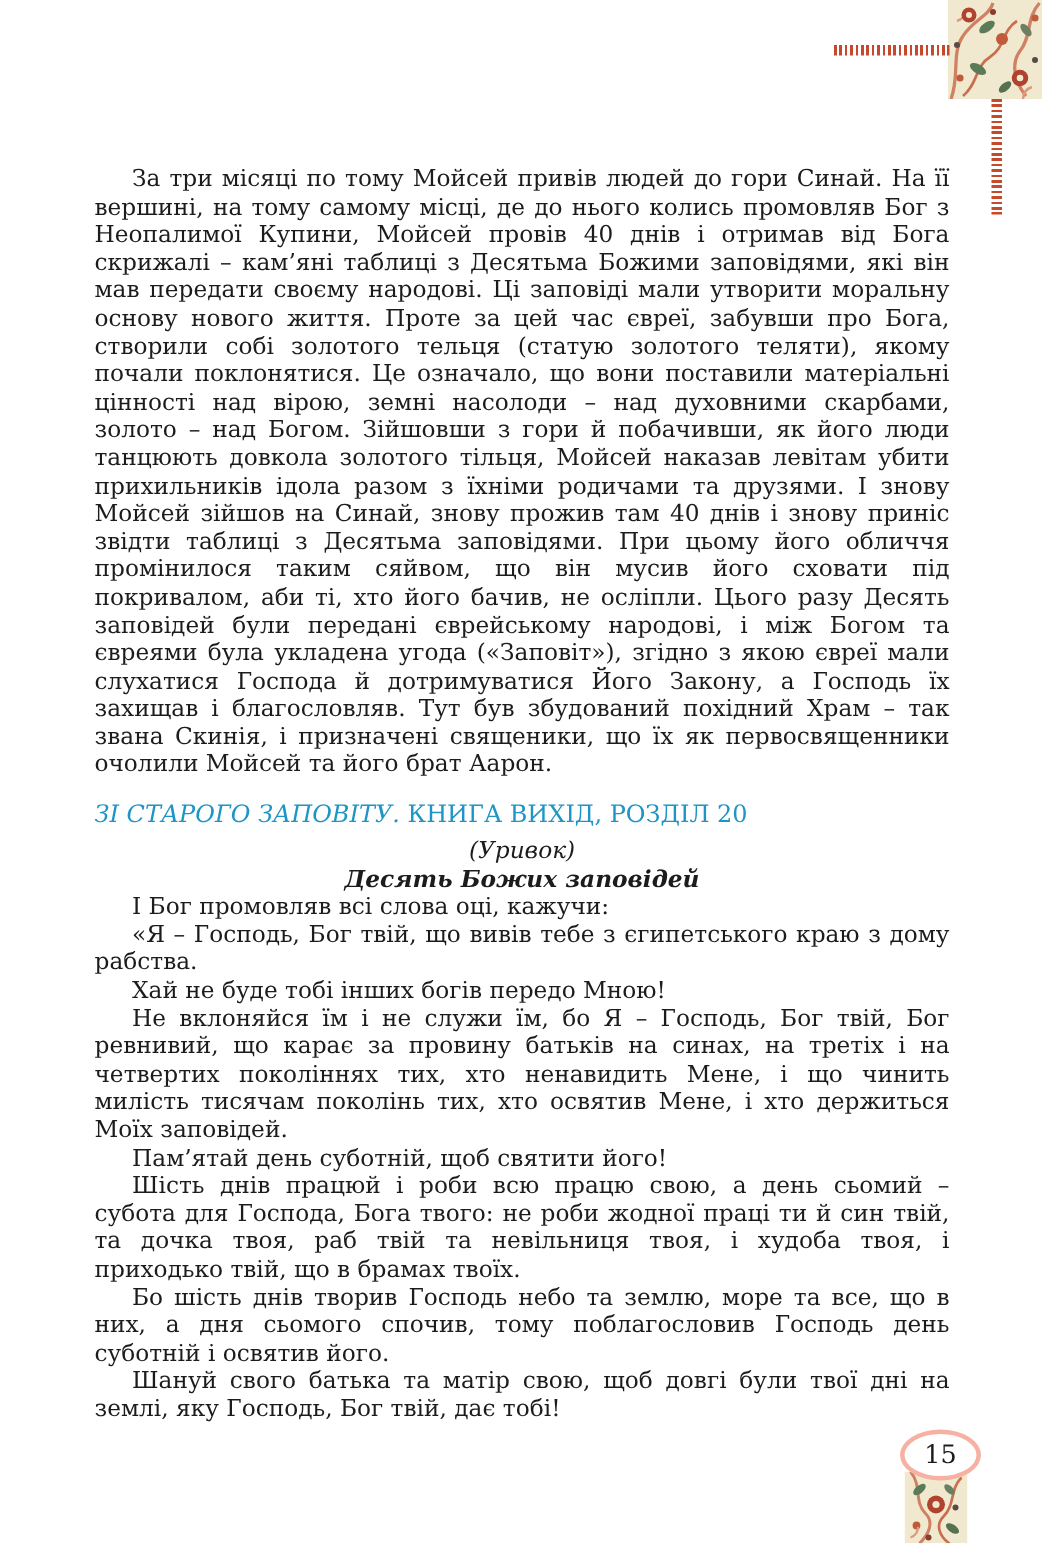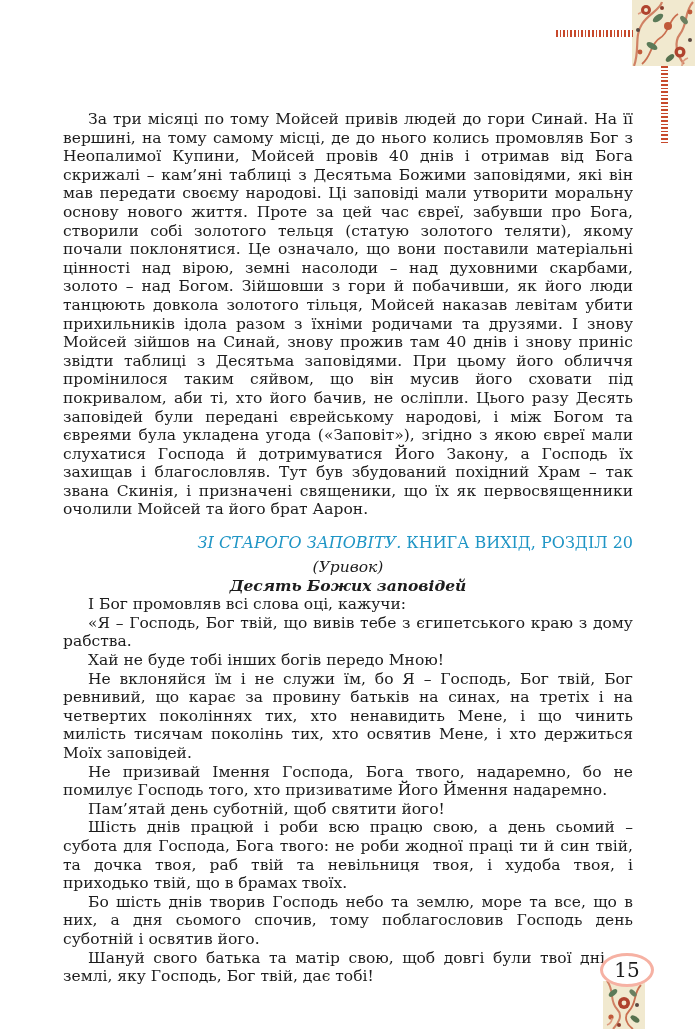--- a/index.html
+++ b/index.html
@@ -17,21 +17,21 @@
   }
   .content p{
     margin:0;
     font-size:15.5px;
     line-height:18.6px;
     text-align:justify;
     text-indent:25px;
   }
   .section-title{
     margin:14px 0 5px;
-    text-align:right;
+    text-align:left;
     font-size:16px;
     font-weight:normal;
     color:#1f95c5;
     line-height:20px;
   }
   .section-title .it{font-style:italic;}
   .subtitle{
     margin:5px 0 0;
     text-align:center;
     font-style:italic;
@@ -65,21 +65,21 @@
     position:absolute;left:603px;top:981px;width:42px;height:48px;
   }
   .page-number{
     position:absolute;
     left:600px;top:953px;
     width:48px;height:28px;
     background:#ffffff;
     border:3px solid #f6b1a3;
     border-radius:50%;
     display:flex;align-items:center;justify-content:center;
-    font-size:20px;
+    font-size:17px;
     z-index:2;
   }
 </style>
 </head>
 <body>
 
 <div class="page">
 
   <div class="ornament-top">
     <svg width="63" height="66" viewBox="0 0 63 66" xmlns="http://www.w3.org/2000/svg">
@@ -115,21 +115,20 @@
     <h2 class="section-title"><span class="it">ЗІ СТАРОГО ЗАПОВІТУ.</span> <span>КНИГА ВИХІД, РОЗДІЛ 20</span></h2>
 
     <p class="subtitle centered">(Уривок)</p>
 
     <p class="subheading centered">Десять Божих заповідей</p>
 
     <p>І Бог промовляв всі слова оці, кажучи:</p>
     <p>«Я – Господь, Бог твій, що вивів тебе з єгипетського краю з дому рабства.</p>
     <p>Хай не буде тобі інших богів передо Мною!</p>
     <p>Не вклоняйся їм і не служи їм, бо Я – Господь, Бог твій, Бог ревнивий, що карає за провину батьків на синах, на третіх і на четвертих поколіннях тих, хто ненавидить Мене, і що чинить милість тисячам поколінь тих, хто освятив Мене, і хто держиться Моїх заповідей.</p>
-    <p>Не призивай Імення Господа, Бога твого, надаремно, бо не помилує Господь того, хто призиватиме Його Ймення надаремно.</p>
     <p>Пам’ятай день суботній, щоб святити його!</p>
     <p>Шість днів працюй і роби всю працю свою, а день сьомий – субота для Господа, Бога твого: не роби жодної праці ти й син твій, та дочка твоя, раб твій та невільниця твоя, і худоба твоя, і приходько твій, що в брамах твоїх.</p>
     <p>Бо шість днів творив Господь небо та землю, море та все, що в них, а дня сьомого спочив, тому поблагословив Господь день суботній і освятив його.</p>
     <p>Шануй свого батька та матір свою, щоб довгі були твої дні на землі, яку Господь, Бог твій, дає тобі!</p>
   </div>
 
   <div class="page-number">
     <span>15</span>
   </div>
 

